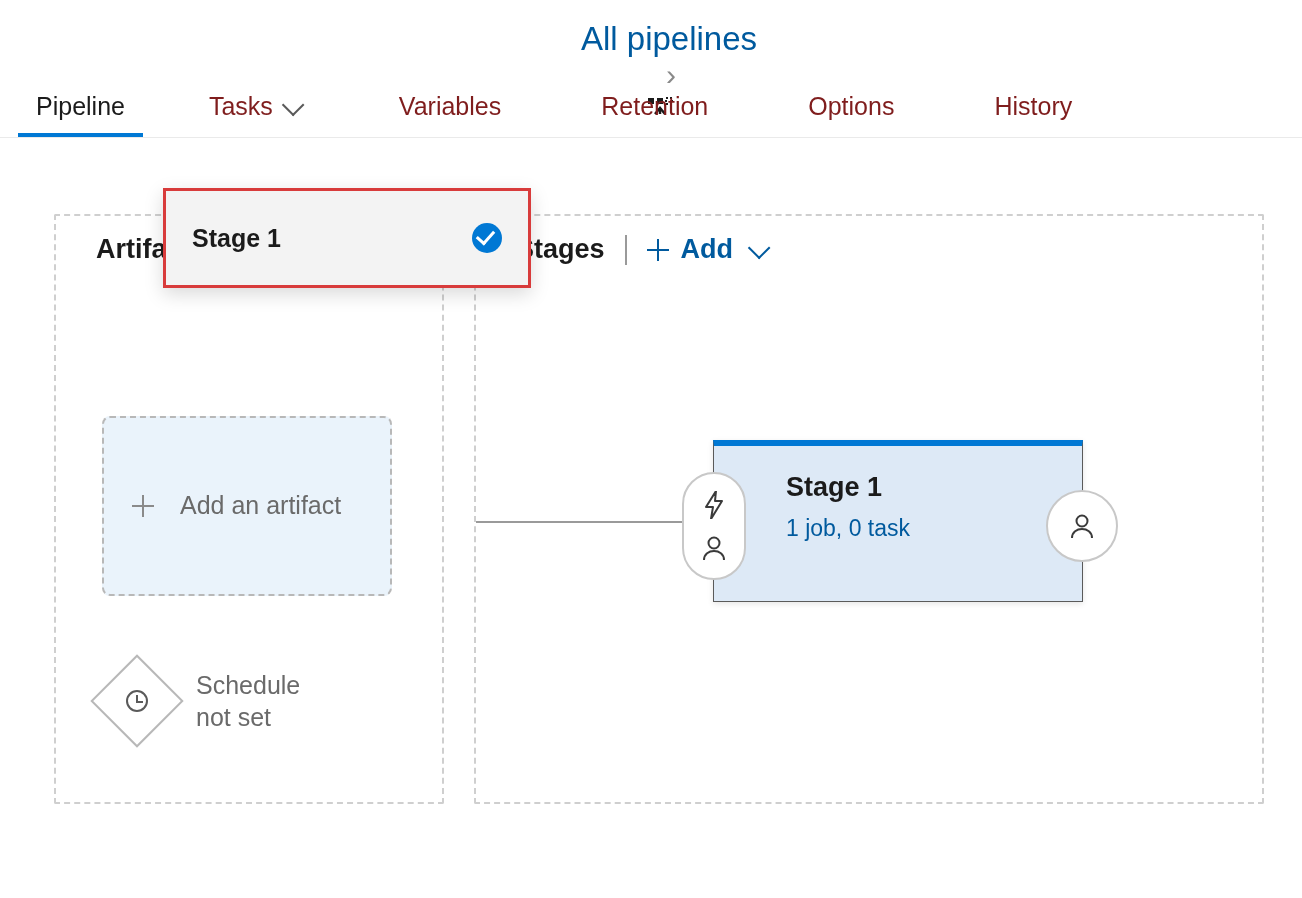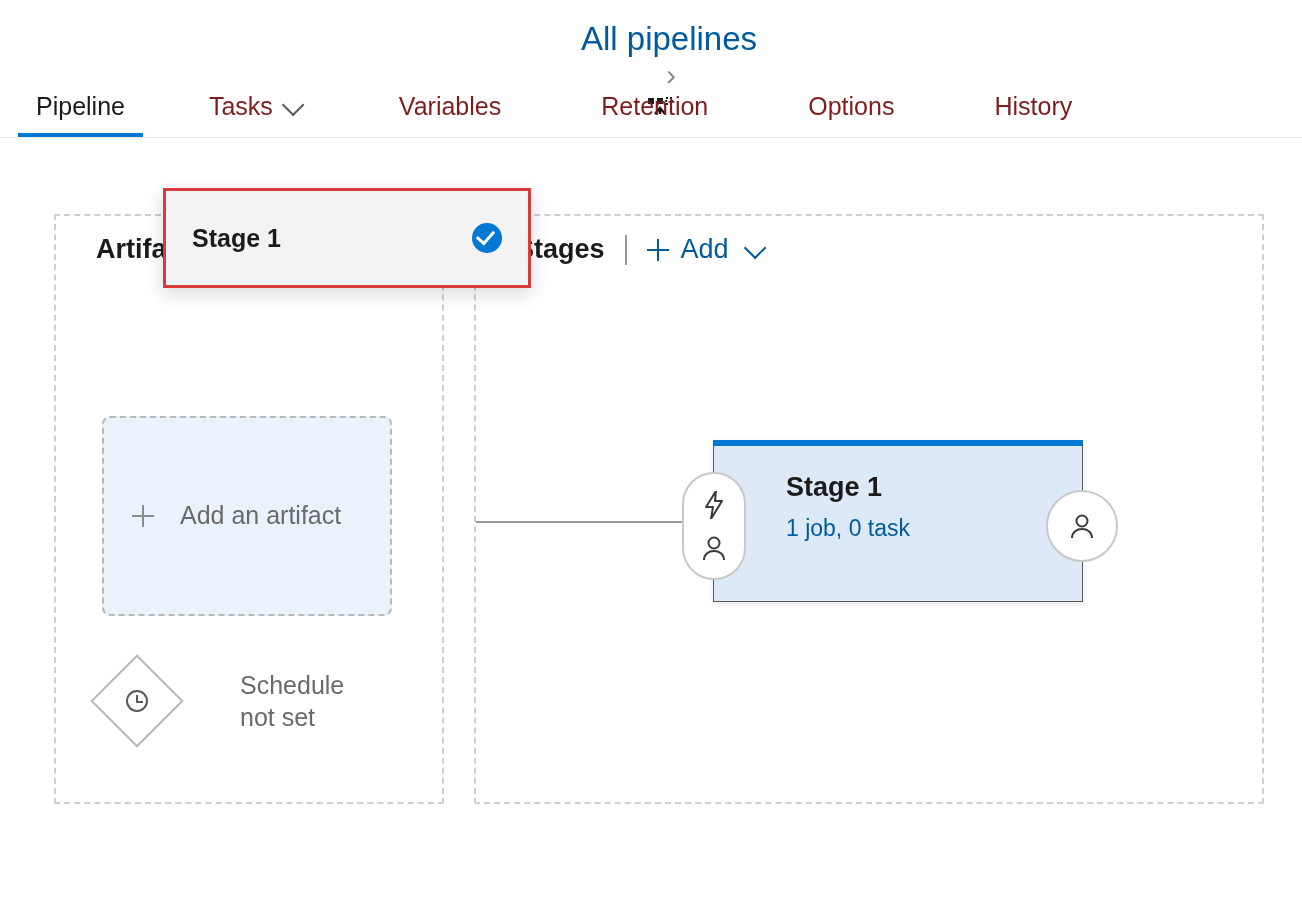--- a/index.html
+++ b/index.html
@@ -91,54 +91,54 @@
 
   .panel-head{
     position:absolute; top:18px; left:40px;
     display:flex; align-items:center; font-size:27px; font-weight:600;
   }
   .panel-head .bar{
     width:2px; height:30px; background:#9a9a9a; margin:0 20px;
   }
   .add-btn{
     display:flex; align-items:center;
-    color:#005a9e; font-weight:400; cursor:pointer;
+    color:#005a9e; font-weight:700; cursor:pointer;
   }
   .plus{
     width:22px; height:22px; position:relative; margin-right:12px;
   }
   .plus::before,.plus::after{
     content:""; position:absolute; background:#005a9e;
   }
   .plus::before{ left:0; top:10px; width:22px; height:2px; }
   .plus::after { top:0; left:10px; height:22px; width:2px; }
   .chev-down.blue{
     border-color:#005a9e; margin-left:16px;
   }
 
   
   .artifact-slot{
     position:absolute; left:46px; top:200px; 
-    width:290px; height:200px;
+    width:290px; height:180px;
     border:2px dashed #b8b8b8; border-radius:8px;
     background:#eaf3fb;
     display:flex; align-items:center;
     padding-left:28px;
     cursor:pointer;
   }
   .plus.grey::before,.plus.grey::after{ background:#8a8a8a; }
   .artifact-slot .txt{
     color:#6a6a6a; font-size:25px; line-height:1.35;
     margin-left:14px;
   }
 
   
   .schedule{
     position:absolute; left:48px; top:452px;
-    display:flex; align-items:center;gap:44px;
+    display:flex; align-items:center;
   }
   .hexagon{
     width:66px; height:66px; position:relative;
     border:2px solid #b8b8b8;
     transform:rotate(45deg);
     display:flex; align-items:center; justify-content:center;
     background:#fff;
     cursor:pointer;
   }
   .hexagon .inner{

